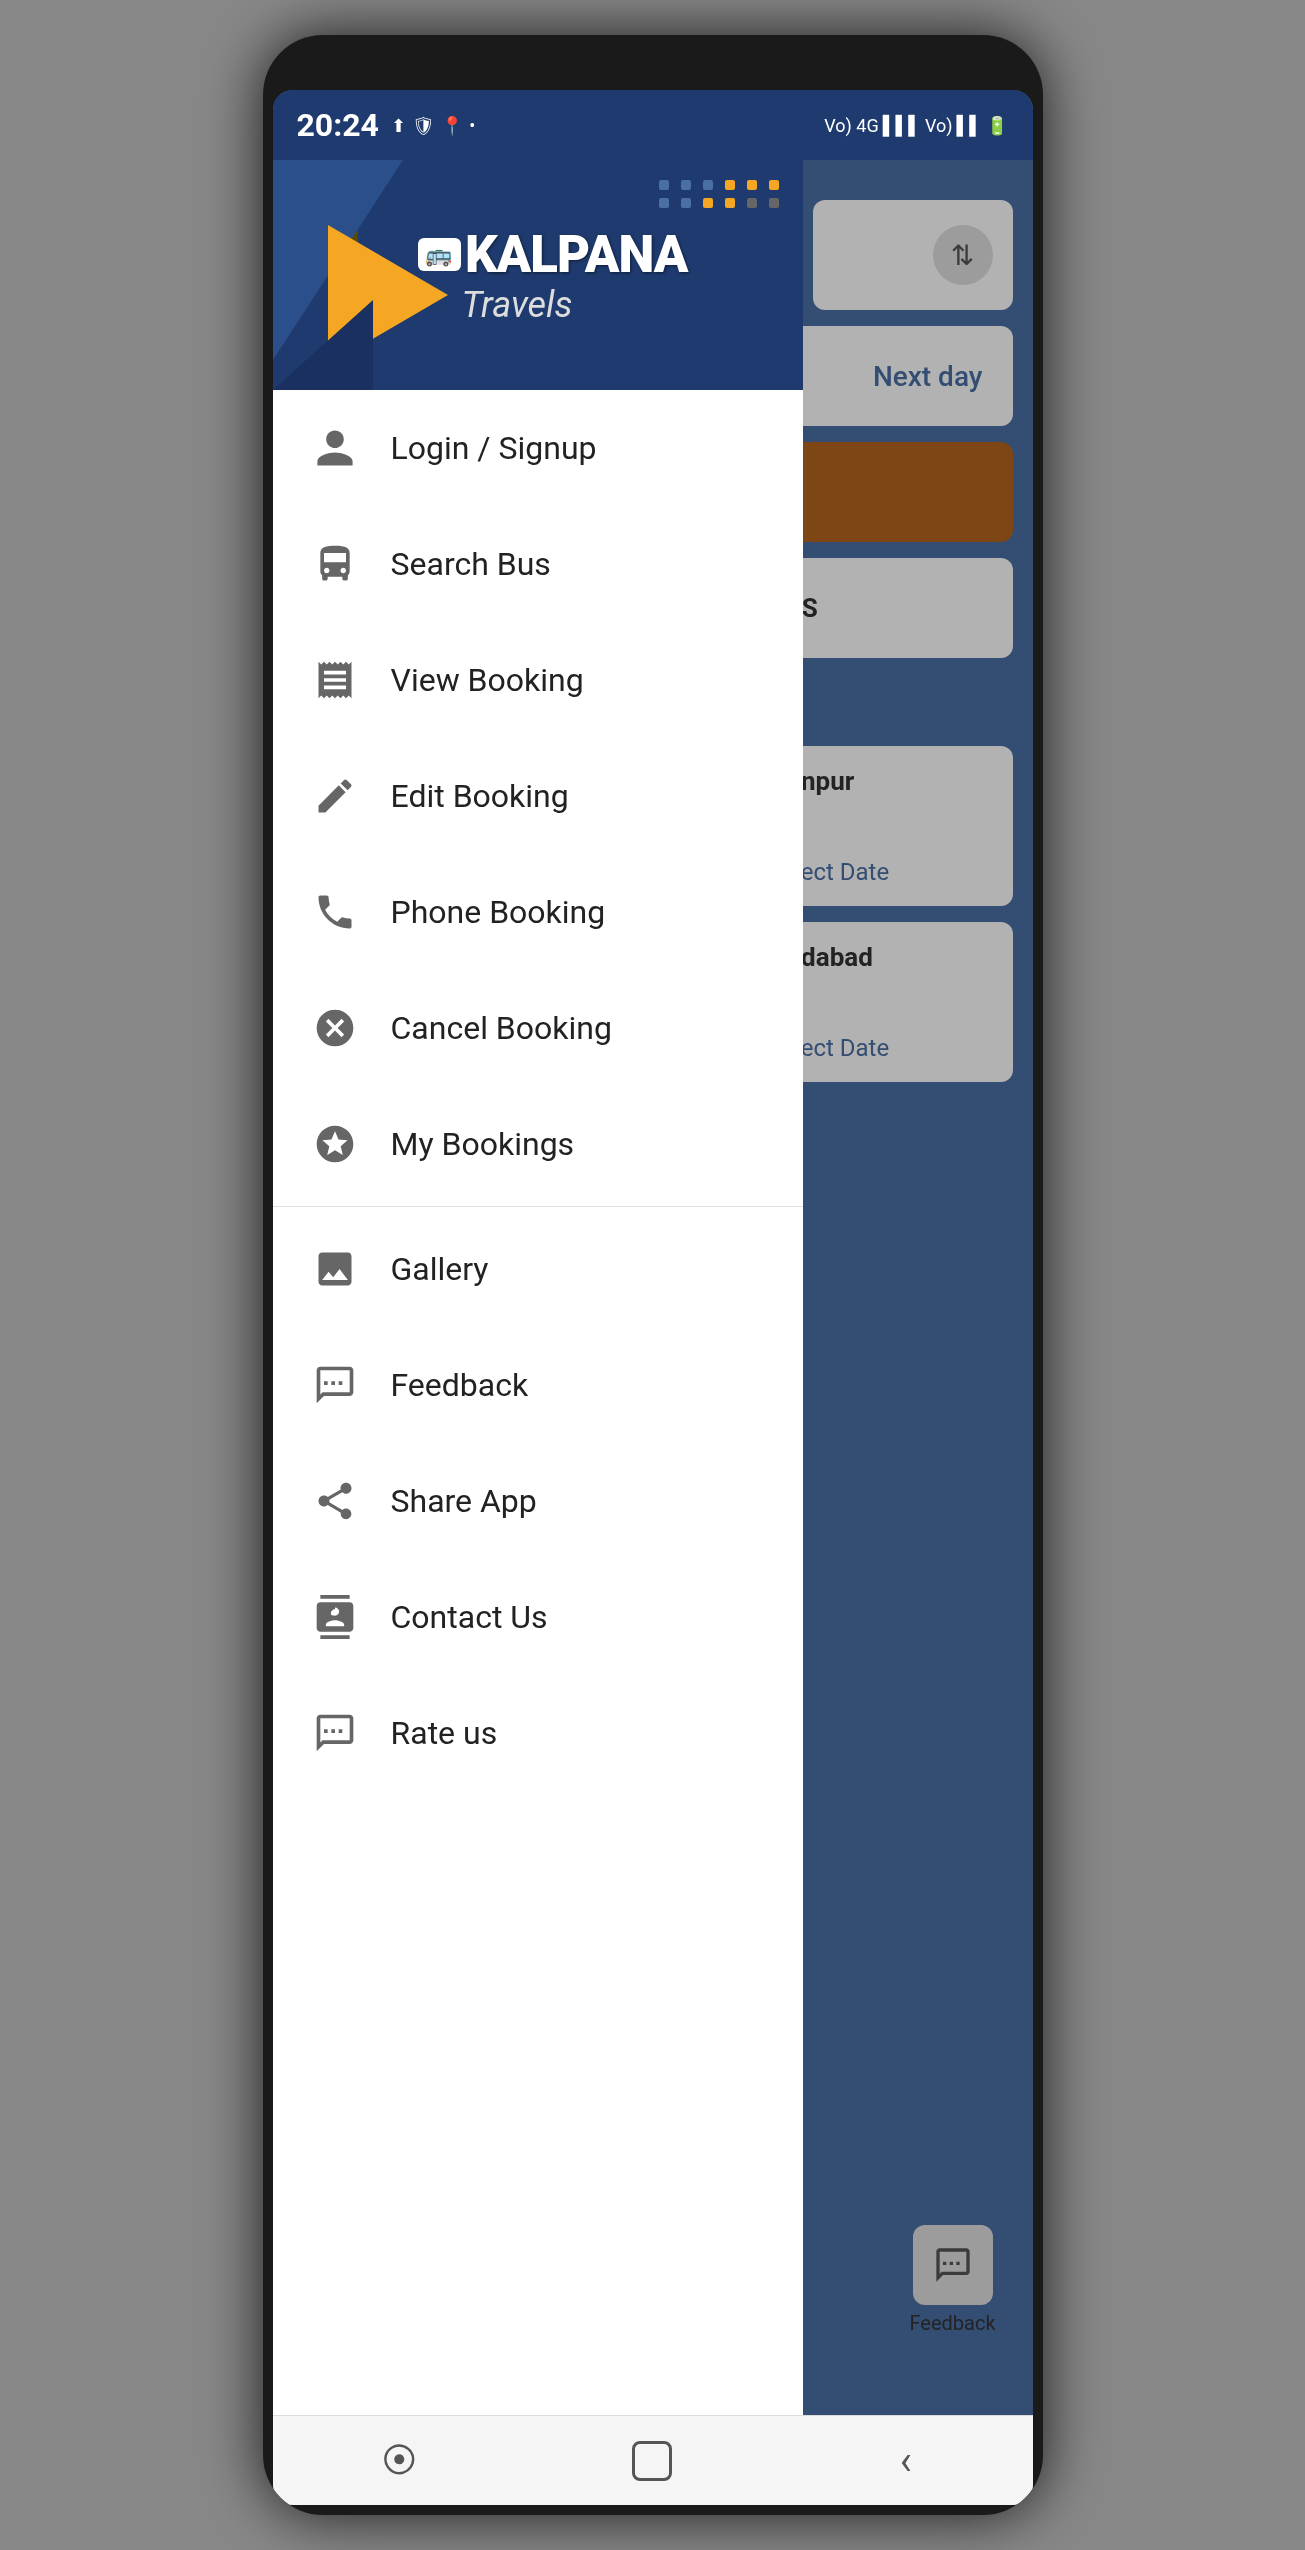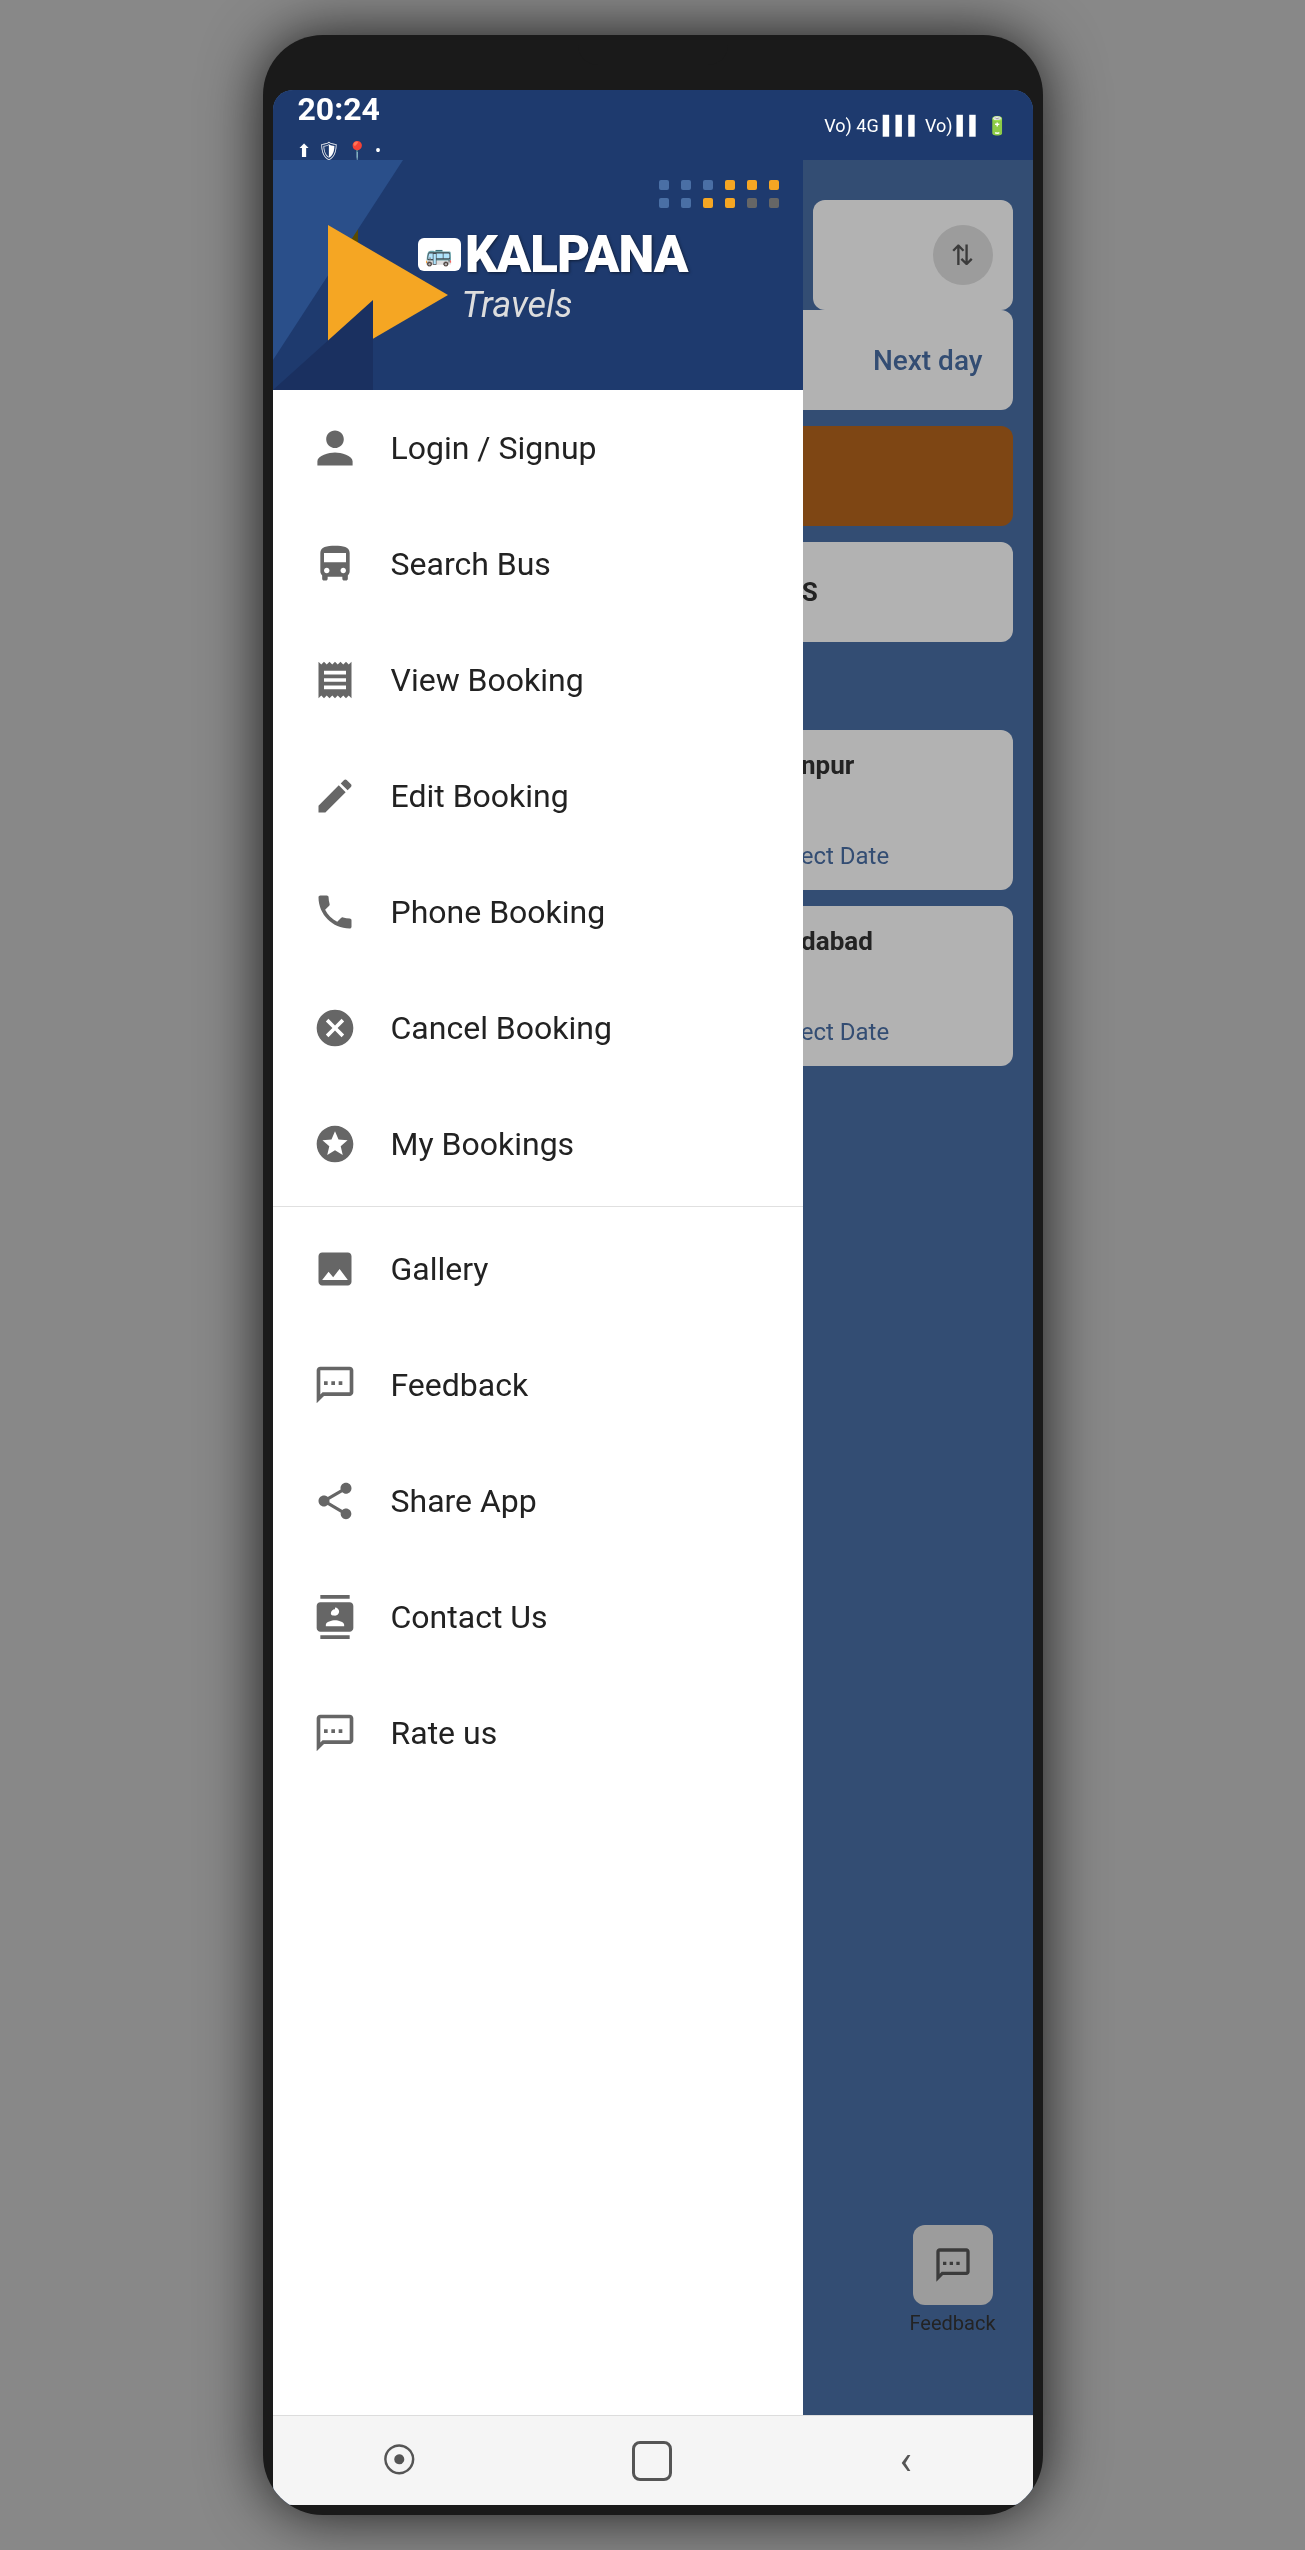--- a/index.html
+++ b/index.html
@@ -44,21 +44,20 @@
       display: flex;
       align-items: center;
       justify-content: space-between;
       padding: 0 24px;
       flex-shrink: 0;
     }
     .status-left {
       display: flex;
       align-items: center;
       gap: 12px;
-      flex-direction: column;
     }
     .status-time {
       color: white;
       font-size: 32px;
       font-weight: bold;
     }
     .status-icons {
       display: flex;
       align-items: center;
       gap: 6px;
@@ -120,21 +119,21 @@
       align-items: center;
       justify-content: center;
       font-size: 28px;
       color: #555;
     }
 
     .bg-day-selector {
       background: white;
       border-radius: 12px;
       height: 100px;
-      margin-top: 0;
+      margin-top: 16px;
       margin-left: 420px;
       display: flex;
       align-items: center;
       justify-content: flex-end;
       padding-right: 30px;
     }
 
     .next-day-btn {
       color: #4a6fa5;
       font-size: 28px;

